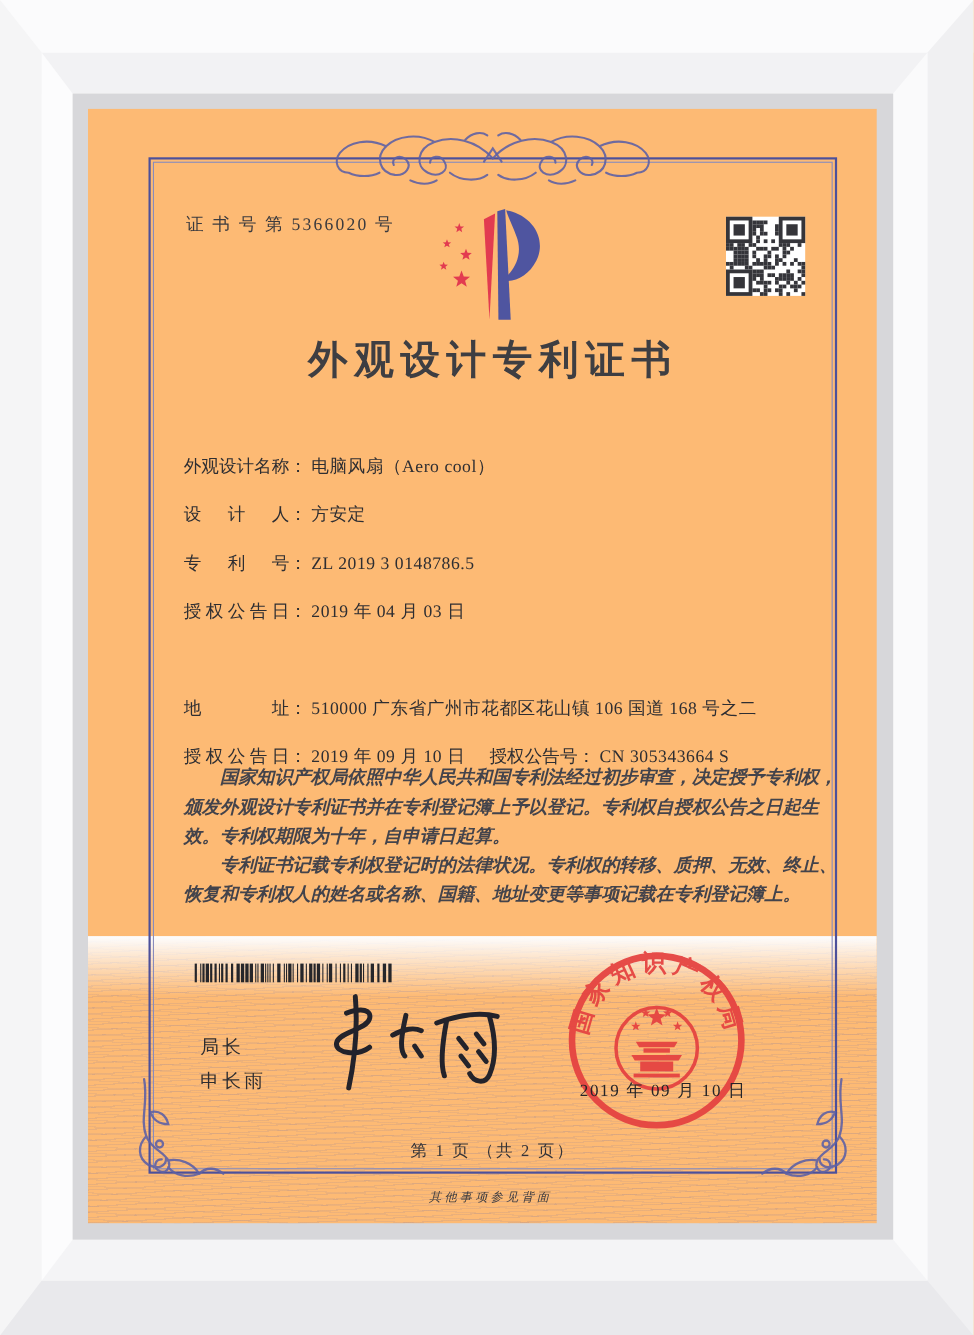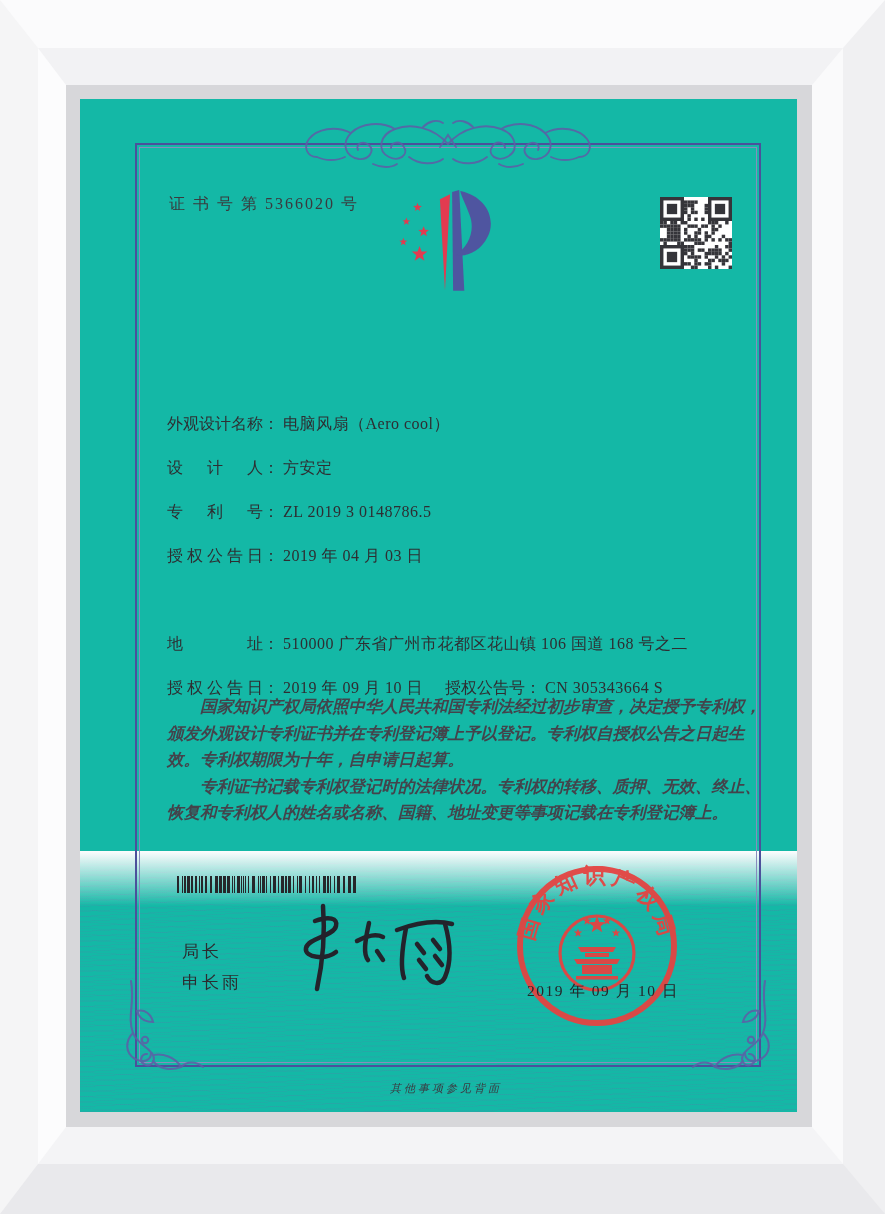--- a/index.html
+++ b/index.html
@@ -7,21 +7,21 @@
        font-family:"Liberation Serif","DejaVu Serif",serif;}
   
   .bevel1{position:absolute;inset:0;box-sizing:border-box;
     border-style:solid;border-width:48px 42px 50px 38px;
     border-color:#fbfbfc #f0f0f2 #e9e9ec #f5f5f6;}
   .bevel2{position:absolute;left:38px;top:48px;right:42px;bottom:50px;box-sizing:border-box;
     border-style:solid;border-width:37px 31px 37px 28px;
     border-color:#f2f2f4 #fafafb #f4f4f6 #fcfcfd;}
   .mat{position:absolute;left:66px;top:85px;right:73px;bottom:87px;background:#d7d7da;}
   
-  .paper{position:absolute;left:80px;top:99px;right:88px;bottom:102px;background:#14b8a6;}
+  .paper{position:absolute;left:80px;top:99px;right:88px;bottom:102px;background:#fdba74;}
   .waves{position:absolute;left:0;right:0;top:752px;bottom:0;
     background-image:
       repeating-linear-gradient(177deg, rgba(104,106,168,0.13) 0 1px, rgba(0,0,0,0) 1px 5px),
       repeating-linear-gradient(183deg, rgba(104,106,168,0.10) 0 1px, rgba(0,0,0,0) 1px 6px);}
   .waves::before{content:"";position:absolute;left:0;right:0;top:0;height:55px;
     background:linear-gradient(#fdfdfe, rgba(253,253,254,0));}
   
   .frame-box{position:absolute;left:55px;top:44px;width:622px;height:920px;
     border:2px solid #4c509b;box-sizing:content-box;}
   .inner-line{position:absolute;inset:2px;border:1px solid #888cbd;pointer-events:none;}
@@ -268,20 +268,21 @@
           <rect x="6.857142857142857" y="6.857142857142857" width="10.285714285714285" height="10.285714285714285" fill="#35353a"></rect>
           <rect x="48" y="0" width="24" height="24" fill="#35353a"></rect>
           <rect x="51.42857142857142" y="3.4285714285714284" width="17.142857142857142" height="17.142857142857142" fill="#fff"></rect>
           <rect x="54.857142857142854" y="6.857142857142857" width="10.285714285714285" height="10.285714285714285" fill="#35353a"></rect>
           <rect x="0" y="48" width="24" height="24" fill="#35353a"></rect>
           <rect x="3.4285714285714284" y="51.42857142857142" width="17.142857142857142" height="17.142857142857142" fill="#fff"></rect>
           <rect x="6.857142857142857" y="54.857142857142854" width="10.285714285714285" height="10.285714285714285" fill="#35353a"></rect>
         </g>
     </svg>
 
+    <div class="title">外观设计专利证书</div>
 
     <div class="field" style="top:255px">
       <span class="flabel">外观设计名称</span><span class="fcolon">：</span><span class="fval">电脑风扇（Aero cool）</span>
     </div>
     <div class="field" style="top:299px">
       <span class="flabel">设计人</span><span class="fcolon">：</span><span class="fval">方安定</span>
     </div>
     <div class="field" style="top:343px">
       <span class="flabel">专利号</span><span class="fcolon">：</span><span class="fval">ZL 2019 3 0148786.5</span>
     </div>
@@ -392,16 +393,17 @@
           </g>
         <path d="M66,86 h38 l-3,5 h-32 z"></path>
         <rect x="73" y="92" width="24" height="4"></rect>
         <path d="M62,98 h46 l-3,5 h-40 z"></path>
         <rect x="70" y="104" width="30" height="9"></rect>
         <rect x="64" y="115" width="42" height="3.5"></rect>
       </g>
     </svg>
     <div class="seal-date">2019 年 09 月 10 日</div>
 
+    <div class="page-note">第 1 页 （共 2 页）</div>
   </div>
 
   <div class="back-note">其他事项参见背面</div>
 </div>
 
 </body></html>

